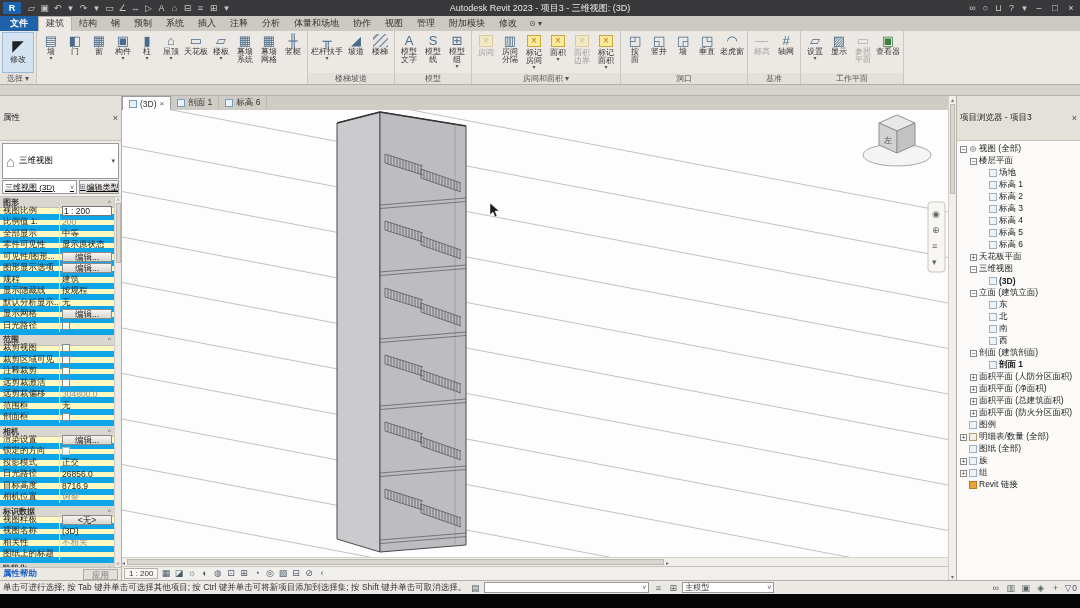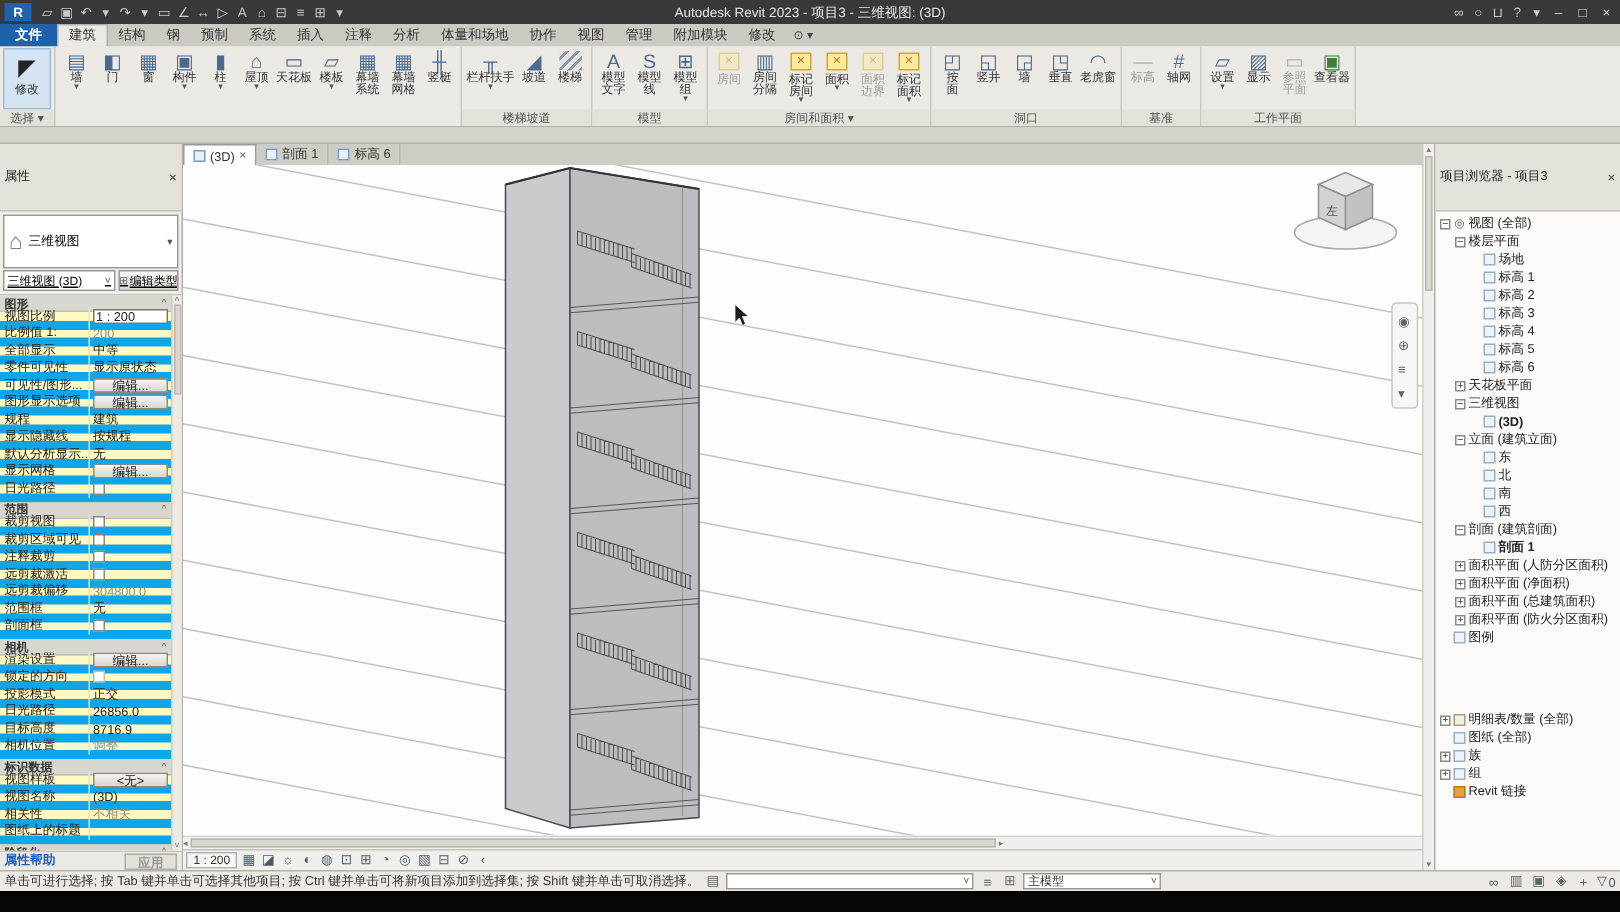--- a/index.html
+++ b/index.html
@@ -667,21 +667,21 @@
           </div>
           <div class="titem" style="padding-left: 13px;">
             <span class="exp">+</span>
             <span>面积平面 (防火分区面积)</span>
           </div>
           <div class="titem" style="padding-left: 3px;">
             <span class="exp none"></span>
             <span class="ticn"></span>
             <span>图例</span>
           </div>
-          <div class="titem" style="padding-left: 3px; margin-top: 43px;">
+          <div class="titem" style="padding-left: 3px;">
             <span class="exp">+</span>
             <span class="ticn sched"></span>
             <span>明细表/数量 (全部)</span>
           </div>
           <div class="titem" style="padding-left: 3px;">
             <span class="exp none"></span>
             <span class="ticn"></span>
             <span>图纸 (全部)</span>
           </div>
           <div class="titem" style="padding-left: 3px;">

